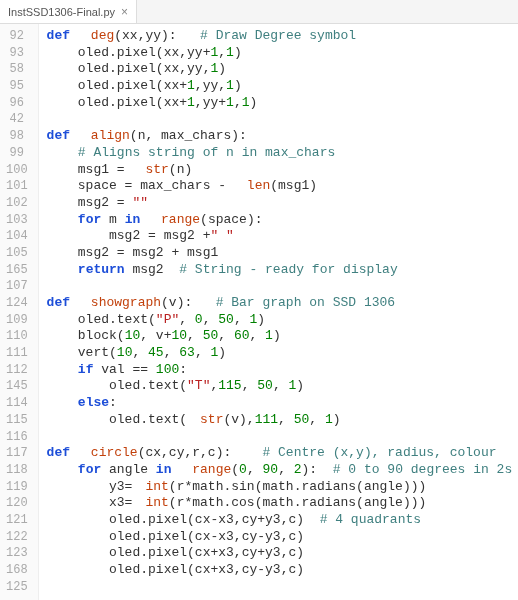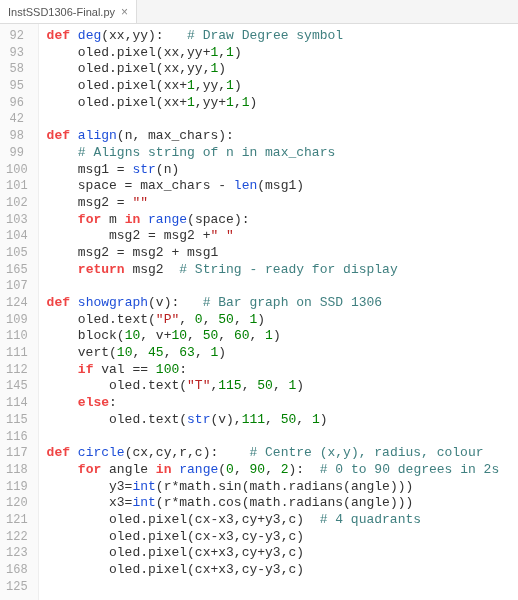--- a/index.html
+++ b/index.html
@@ -51,22 +51,22 @@
     border-right: 1px solid #eee;
     min-width: 36px;
   }
   .code {
     padding: 4px 0 4px 8px;
     line-height: 16.7px;
     white-space: pre;
     font-size: 13px;
   }
   .line { height: 16.7px; }
-  .kw { color: #ef4444; font-weight: bold; }
-  .fn { color: #1d4ed8; }
+  .kw { color: #1d4ed8; font-weight: bold; }
+  .fn { color: #c2410c; margin-left: 13px; }
   .str { color: #ba2121; }
   .num { color: #008000; }
   .com { color: #408080; }
   .txt { color: #333; }
 </style>
 </head>
 <body>
 
 <div class="tab-bar">
   <div class="tab">

